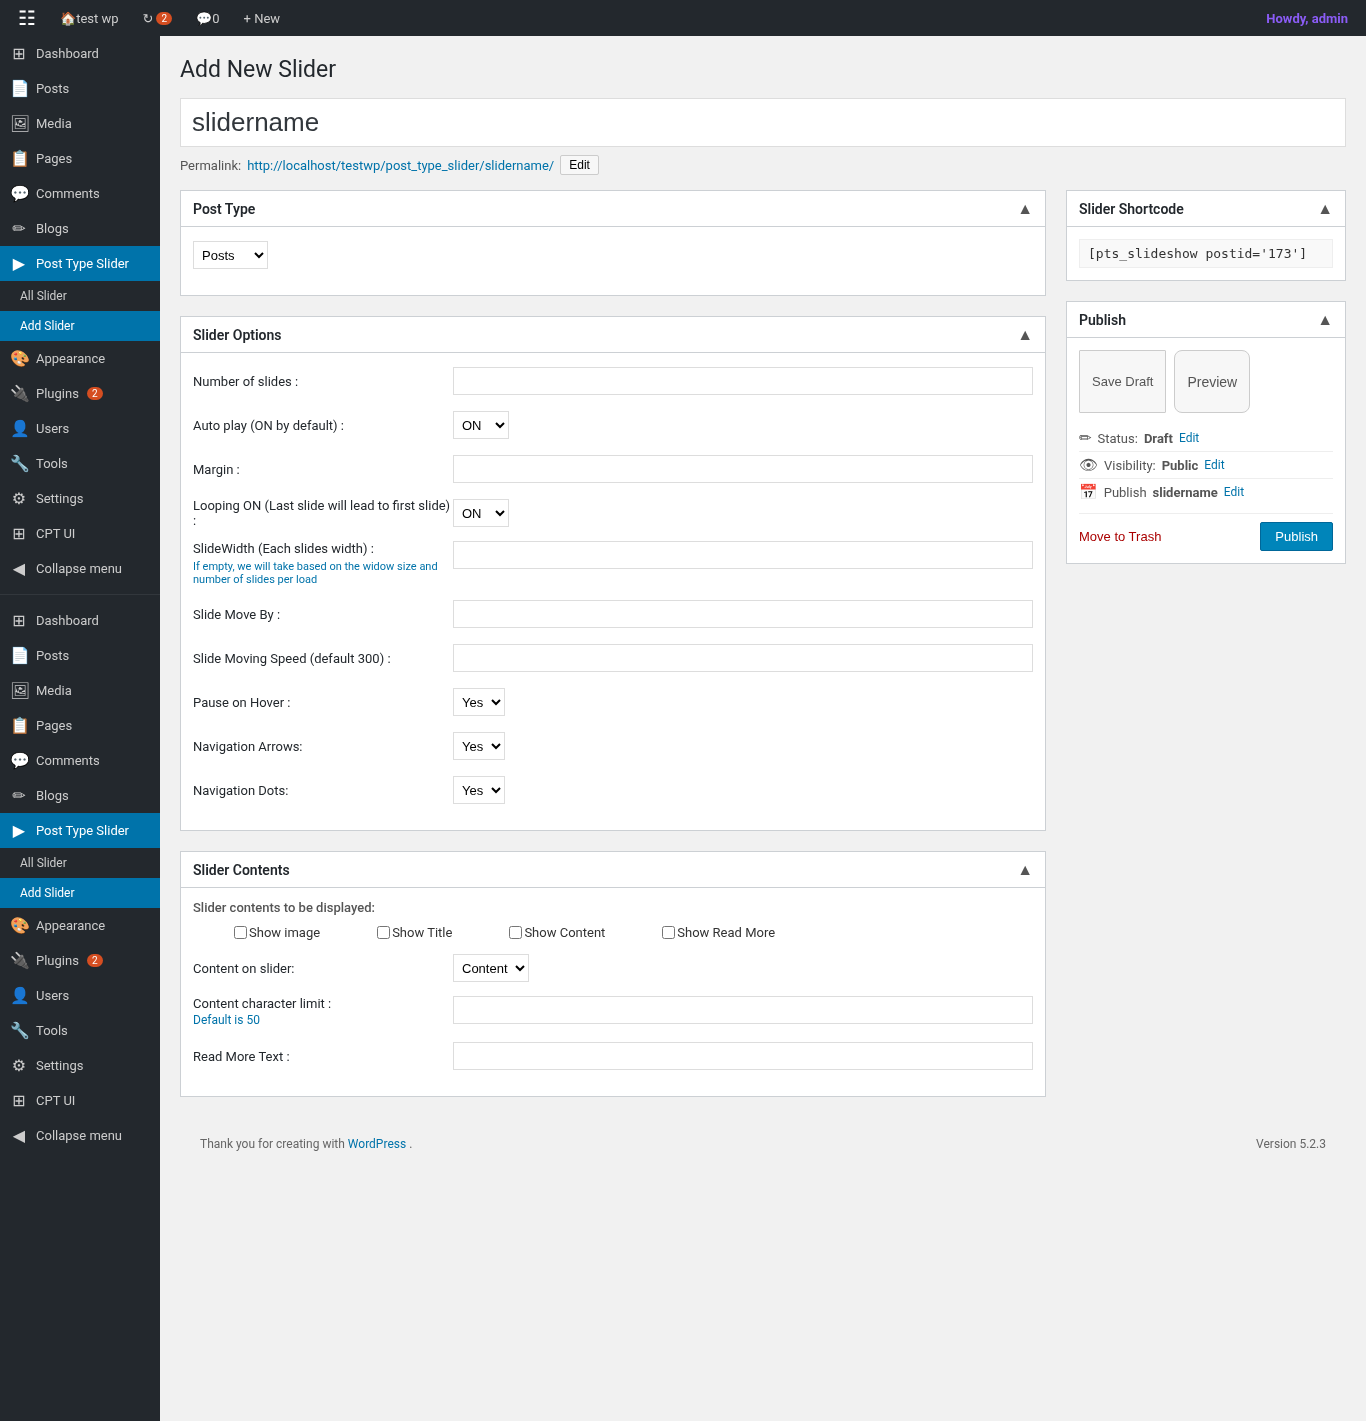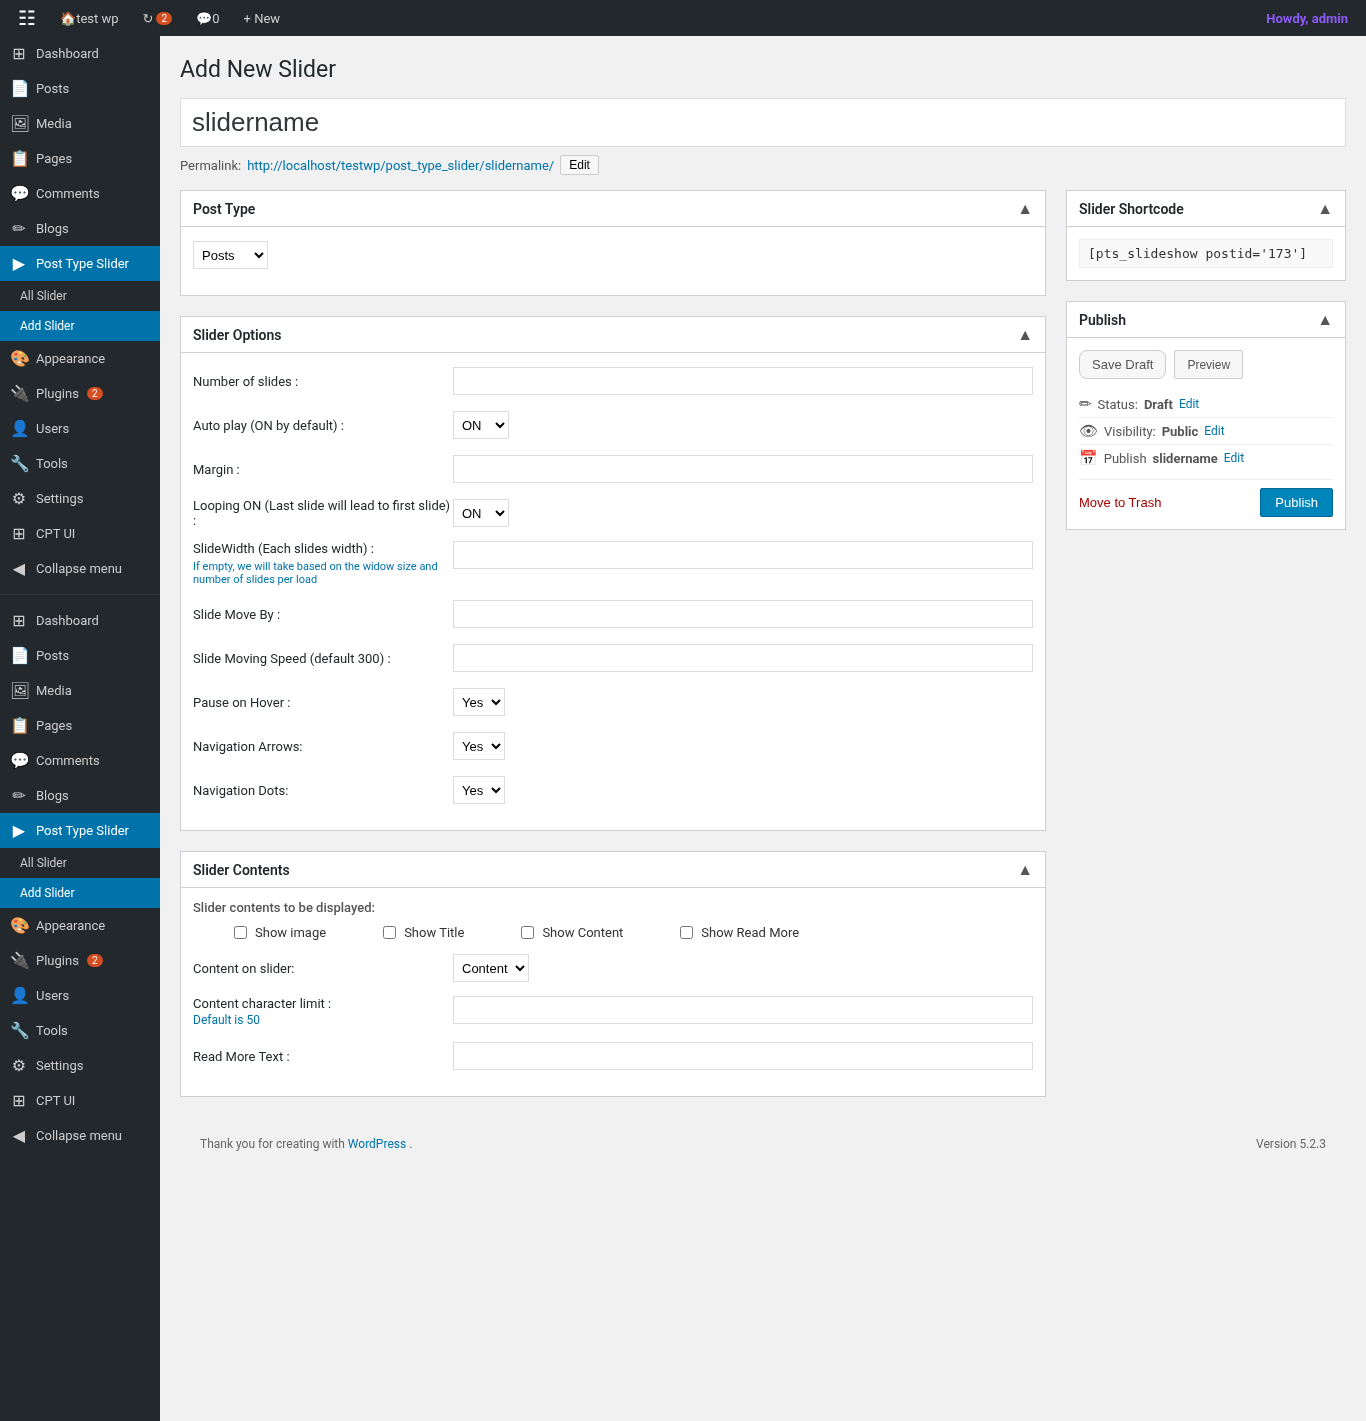--- a/index.html
+++ b/index.html
@@ -132,41 +132,41 @@
       border: 1px solid #ddd;
       padding: 0 4px;
       font-size: 13px;
       background: #fff;
       cursor: pointer;
     }
     .small-note { font-size: 12px; color: #0073aa; margin-top: 2px; }
 
     
     .checkbox-row { display: flex; align-items: center; gap: 16px; flex-wrap: wrap; margin-bottom: 12px; }
-    .checkbox-label { display: flex; align-items: center; gap: 8px; font-size: 13px; cursor: pointer; padding-left: 41px; }
+    .checkbox-label { display: flex; align-items: center; gap: 2px; font-size: 13px; cursor: pointer; padding-left: 41px; }
     .checkbox-label input[type=checkbox] { cursor: pointer; }
 
     
     .publish-actions { display: flex; gap: 8px; margin-bottom: 12px; }
     .btn-save-draft {
       background: #f7f7f7;
       border: 1px solid #ccc;
-      padding: 6px 12px;
+      padding: 23px 12px;
       font-size: 13px;
       cursor: pointer;
-      border-radius: 8px;
+      border-radius: 1px;
       color: #555;
     }
     .btn-preview {
       background: #f7f7f7;
       border: 1px solid #ccc;
       padding: 5px 12px;
-      font-size: 12px;
-      cursor: pointer;
-      border-radius: 2px;
+      font-size: 14px;
+      cursor: pointer;
+      border-radius: 8px;
       color: #555;
     }
 
     .publish-meta { margin-bottom: 8px; }
     .publish-meta-row { display: flex; align-items: center; gap: 6px; padding: 4px 0; font-size: 13px; color: #555; border-top: 1px solid #eee; }
     .publish-meta-row:first-child { border-top: none; }
     .publish-meta-row .icon { font-size: 15px; color: #555; }
     .publish-meta-row a { color: #0073aa; text-decoration: none; font-size: 12px; }
 
     .publish-footer { display: flex; align-items: center; justify-content: space-between; padding-top: 8px; border-top: 1px solid #eee; }

